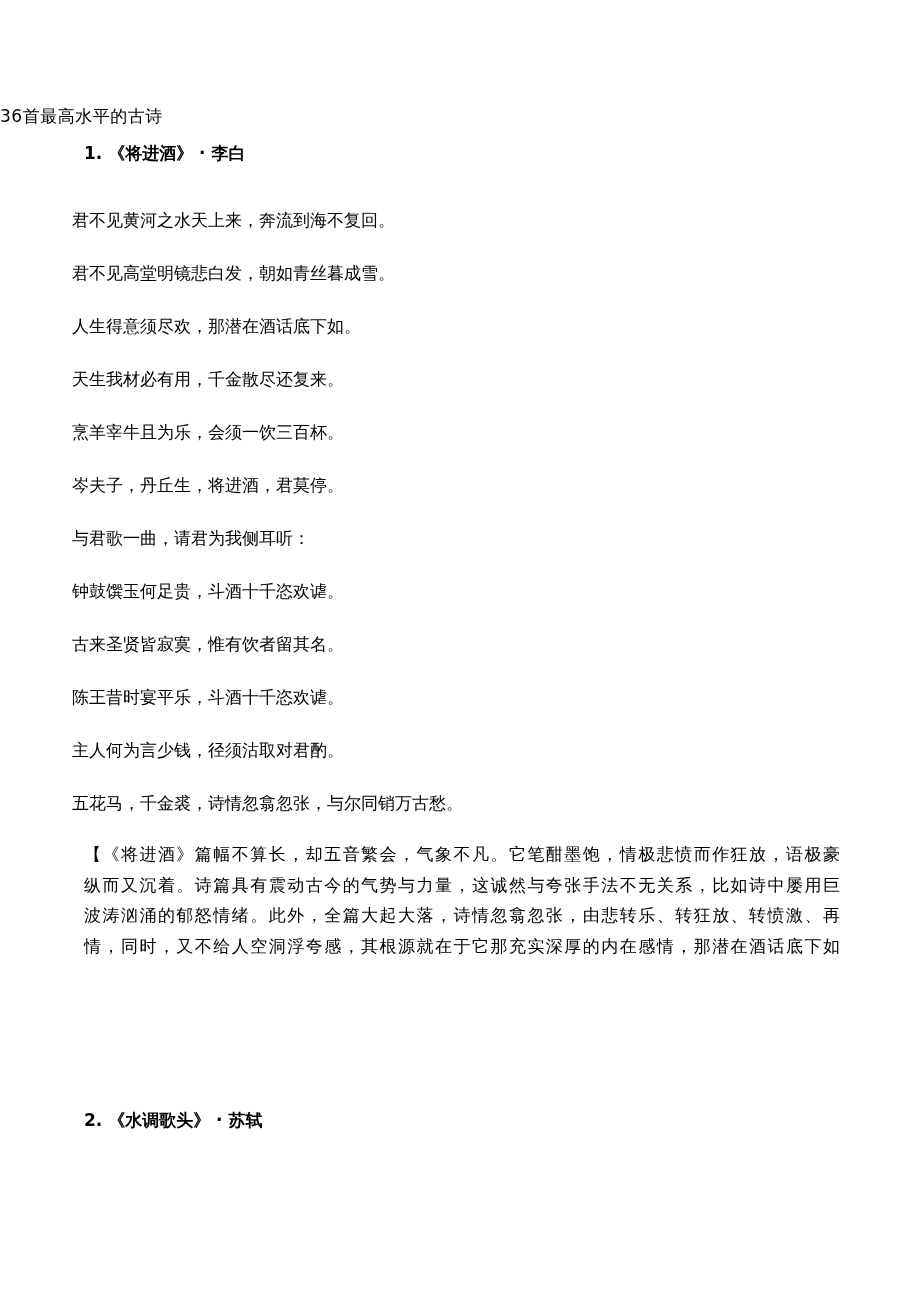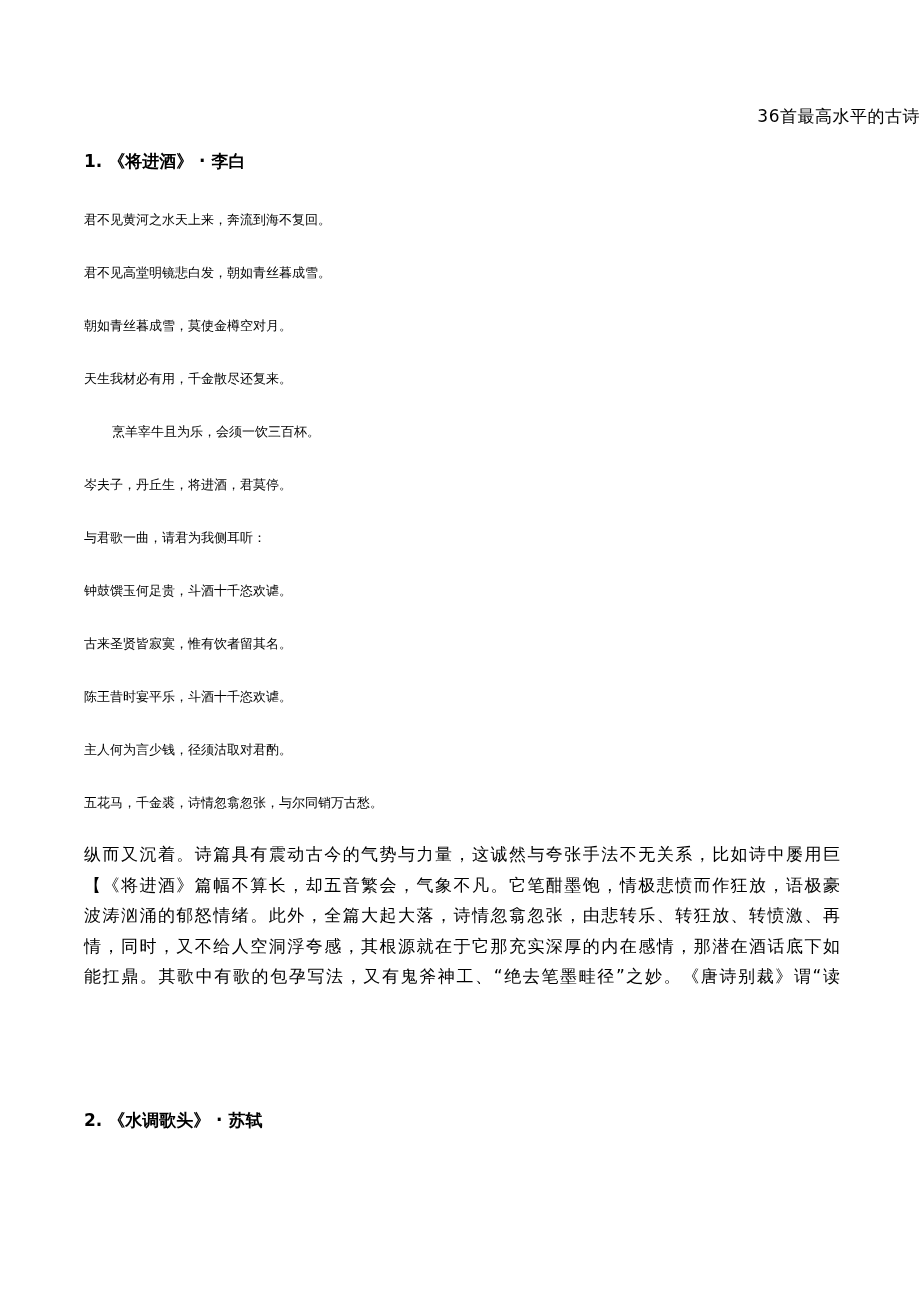--- a/index.html
+++ b/index.html
@@ -20,36 +20,36 @@
       left: 0;
       top: 0;
       width: 920px;
       height: 1302px;
     }
     .doc-title {
       position: absolute;
       left: 0;
       width: 920px;
       top: 104px;
-      text-align: right;
+      text-align: left;
       font-size: 17px;
       line-height: 24px;
       letter-spacing: 0.5px;
     }
     .heading {
       position: absolute;
       left: 84px;
       font-size: 17px;
       font-weight: bold;
       line-height: 24px;
     }
     .verse {
       position: absolute;
-      left: 84px;
-      font-size: 13px;
+      left: 72px;
+      font-size: 17px;
       line-height: 24px;
       white-space: nowrap;
     }
     .commentary {
       position: absolute;
       left: 84px;
       top: 839px;
       width: 756px;
       font-size: 17px;
       line-height: 30.5px;
@@ -64,40 +64,39 @@
       text-align-last: left;
     }
   </style>
 </head>
 <body>
 
 <div class="page">
 
   <div class="doc-title">36首最高水平的古诗</div>
 
-  <div class="heading" style="top:149px;">1. 《将进酒》 · 李白</div>
+  <div class="heading" style="top:141px;">1. 《将进酒》 · 李白</div>
 
   <div>
     <div class="verse" style="top:208px;">君不见黄河之水天上来，奔流到海不复回。</div>
     <div class="verse" style="top:261px;">君不见高堂明镜悲白发，朝如青丝暮成雪。</div>
-    <div class="verse" style="top:314px;">朝如青丝暮成雪，莫使金樽空对月。</div>
+    <div class="verse" style="top:314px;">人生得意须尽欢，那潜在酒话底下如。</div>
     <div class="verse" style="top:367px;">天生我材必有用，千金散尽还复来。</div>
-    <div class="verse" style="top:420px;margin-left:28px;">烹羊宰牛且为乐，会须一饮三百杯。</div>
+    <div class="verse" style="top:420px;">烹羊宰牛且为乐，会须一饮三百杯。</div>
     <div class="verse" style="top:473px;">岑夫子，丹丘生，将进酒，君莫停。</div>
     <div class="verse" style="top:526px;">与君歌一曲，请君为我侧耳听：</div>
     <div class="verse" style="top:579px;">钟鼓馔玉何足贵，斗酒十千恣欢谑。</div>
     <div class="verse" style="top:632px;">古来圣贤皆寂寞，惟有饮者留其名。</div>
     <div class="verse" style="top:685px;">陈王昔时宴平乐，斗酒十千恣欢谑。</div>
     <div class="verse" style="top:738px;">主人何为言少钱，径须沽取对君酌。</div>
     <div class="verse" style="top:791px;">五花马，千金裘，诗情忽翕忽张，与尔同销万古愁。</div>
   </div>
 
   <div class="commentary">
+    <span class="cline">【《将进酒》篇幅不算长，却五音繁会，气象不凡。它笔酣墨饱，情极悲愤而作狂放，语极豪</span>
     <span class="cline">纵而又沉着。诗篇具有震动古今的气势与力量，这诚然与夸张手法不无关系，比如诗中屡用巨</span>
-    <span class="cline">【《将进酒》篇幅不算长，却五音繁会，气象不凡。它笔酣墨饱，情极悲愤而作狂放，语极豪</span>
     <span class="cline">波涛汹涌的郁怒情绪。此外，全篇大起大落，诗情忽翕忽张，由悲转乐、转狂放、转愤激、再</span>
     <span class="cline">情，同时，又不给人空洞浮夸感，其根源就在于它那充实深厚的内在感情，那潜在酒话底下如</span>
-    <span class="cline">能扛鼎。其歌中有歌的包孕写法，又有鬼斧神工、“绝去笔墨畦径”之妙。《唐诗别裁》谓“读</span>
   </div>
 
   <div class="heading" style="top:1108px;">2. 《水调歌头》 · 苏轼</div>
 
 </div>
 
 </body></html>

